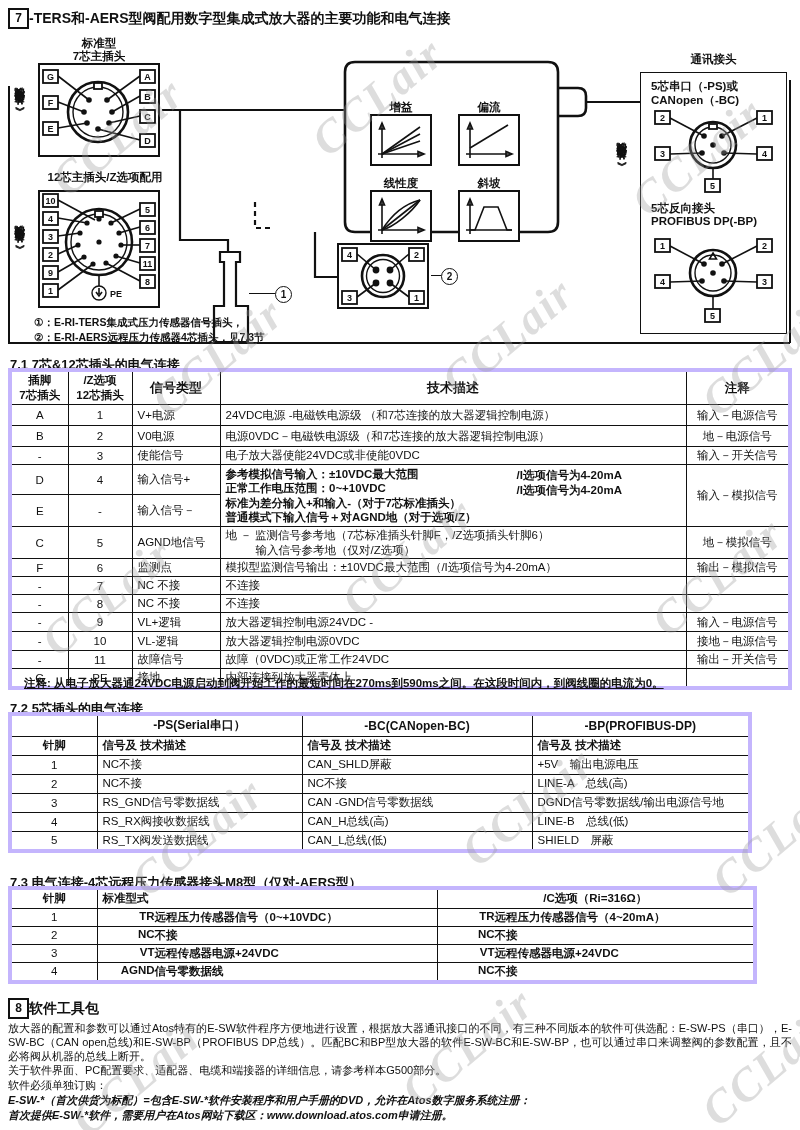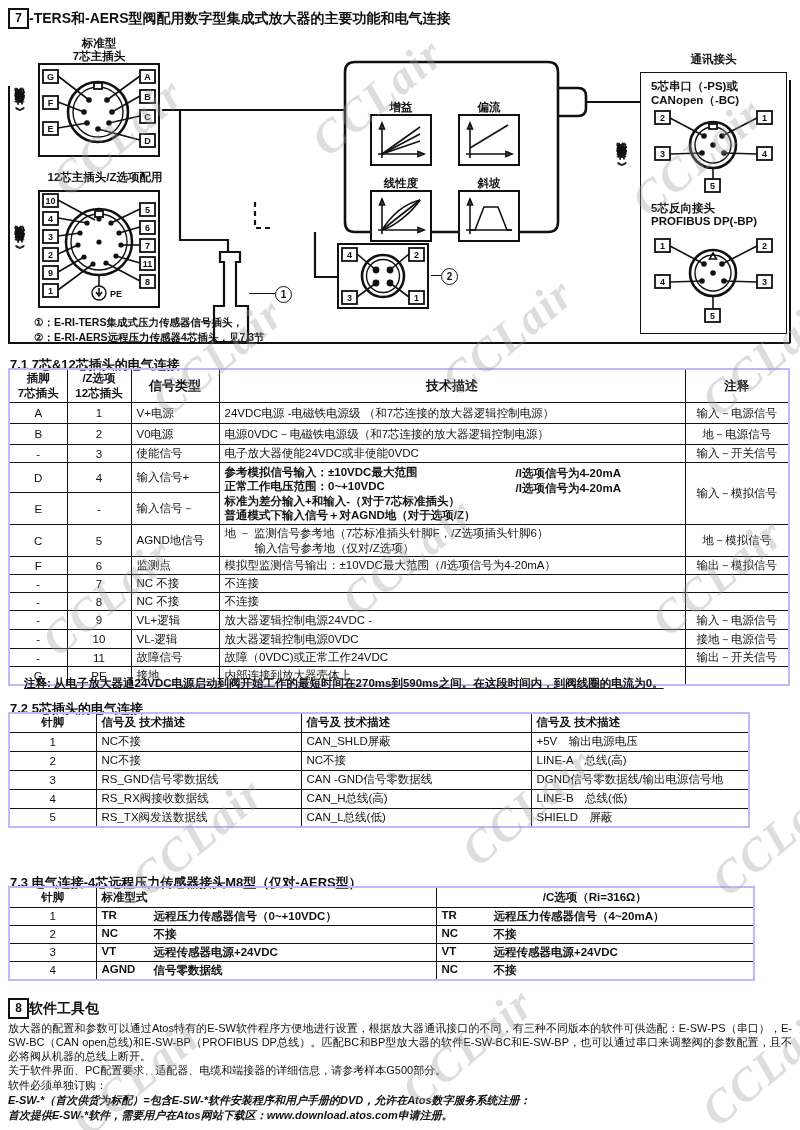--- a/index.html
+++ b/index.html
@@ -46,35 +46,35 @@
   .blk{position:absolute;border:2px solid #111;background:#fff;box-sizing:border-box;}
   .refnum{
     position:absolute;width:15px;height:15px;border:1.5px solid #111;border-radius:50%;
     font:bold 10px/15px "Liberation Sans",sans-serif;text-align:center;background:#fff;
   }
   .leadline{position:absolute;border-top:1.6px solid #111;height:0;}
   .frameline{position:absolute;background:#111;}
   .dnote{position:absolute;font:bold 10.5px "Liberation Sans",sans-serif;}
   
   table{border-collapse:collapse;table-layout:fixed;}
-  .ttable{position:absolute;border:2px solid #c4b5fd;background:transparent;}
+  .ttable{position:absolute;border:4px solid #c4b5fd;background:transparent;}
   .ttable td,.ttable th{
     border:1.5px solid #111;padding:1px 5px;vertical-align:middle;
     font:11.5px "Liberation Sans",sans-serif;color:#111;overflow:hidden;
   }
   .ttable th{font-weight:bold;text-align:center;}
   .tc{text-align:center;}
   .bold{font-weight:bold;}
   .sigcol{font-weight:bold;}
   .notecol{text-align:center;font-weight:bold;}
   .desc-cell{position:relative;}
   .de-line{line-height:14.5px;}
   .de-right{position:absolute;left:296px;top:3px;font-weight:bold;line-height:15px;}
   .kv{display:flex;}
-  .kv .k{width:52px;font-weight:bold;flex:none;}
+  .kv .k{width:52px;font-weight:bold;flex:none;text-align:right;}
   .kv .v{font-weight:bold;}
   .footnote{position:absolute;font:bold 11.5px "Liberation Sans",sans-serif;}
   .para{font:11px/13.8px "Liberation Sans",sans-serif;text-align:justify;margin:0 0 1px 0;}
   .para.b{font-weight:bold;font-style:italic;}
 </style>
 </head>
 <body>
 
 <div class="content">
 
@@ -469,20 +469,26 @@
   <div class="abs h2" style="left:10px;top:694px;">7.2  5芯插头的电气连接</div>
 
   <table class="ttable" style="left:8px;top:712px;width:740px;">
     <colgroup>
         <col style="width:87px">
         <col style="width:205px">
         <col style="width:230px">
         <col style="width:218px">
       </colgroup>
     <tbody>
+        <tr style="height:22px">
+      <th></th>
+      <th style="font-size:12px">-PS(Serial串口）</th>
+      <th style="font-size:12px">-BC(CANopen-BC)</th>
+      <th style="font-size:12px">-BP(PROFIBUS-DP)</th>
+    </tr>
     <tr style="height:19px">
       <th>针脚</th>
       <th style="text-align:left">信号及 技术描述</th>
       <th style="text-align:left">信号及 技术描述</th>
       <th style="text-align:left">信号及 技术描述</th>
     </tr>
     <tr style="height:19px">
       <td class="tc bold">1</td>
       <td class="bold">NC不接</td>
       <td class="bold">CAN_SHLD屏蔽</td>

